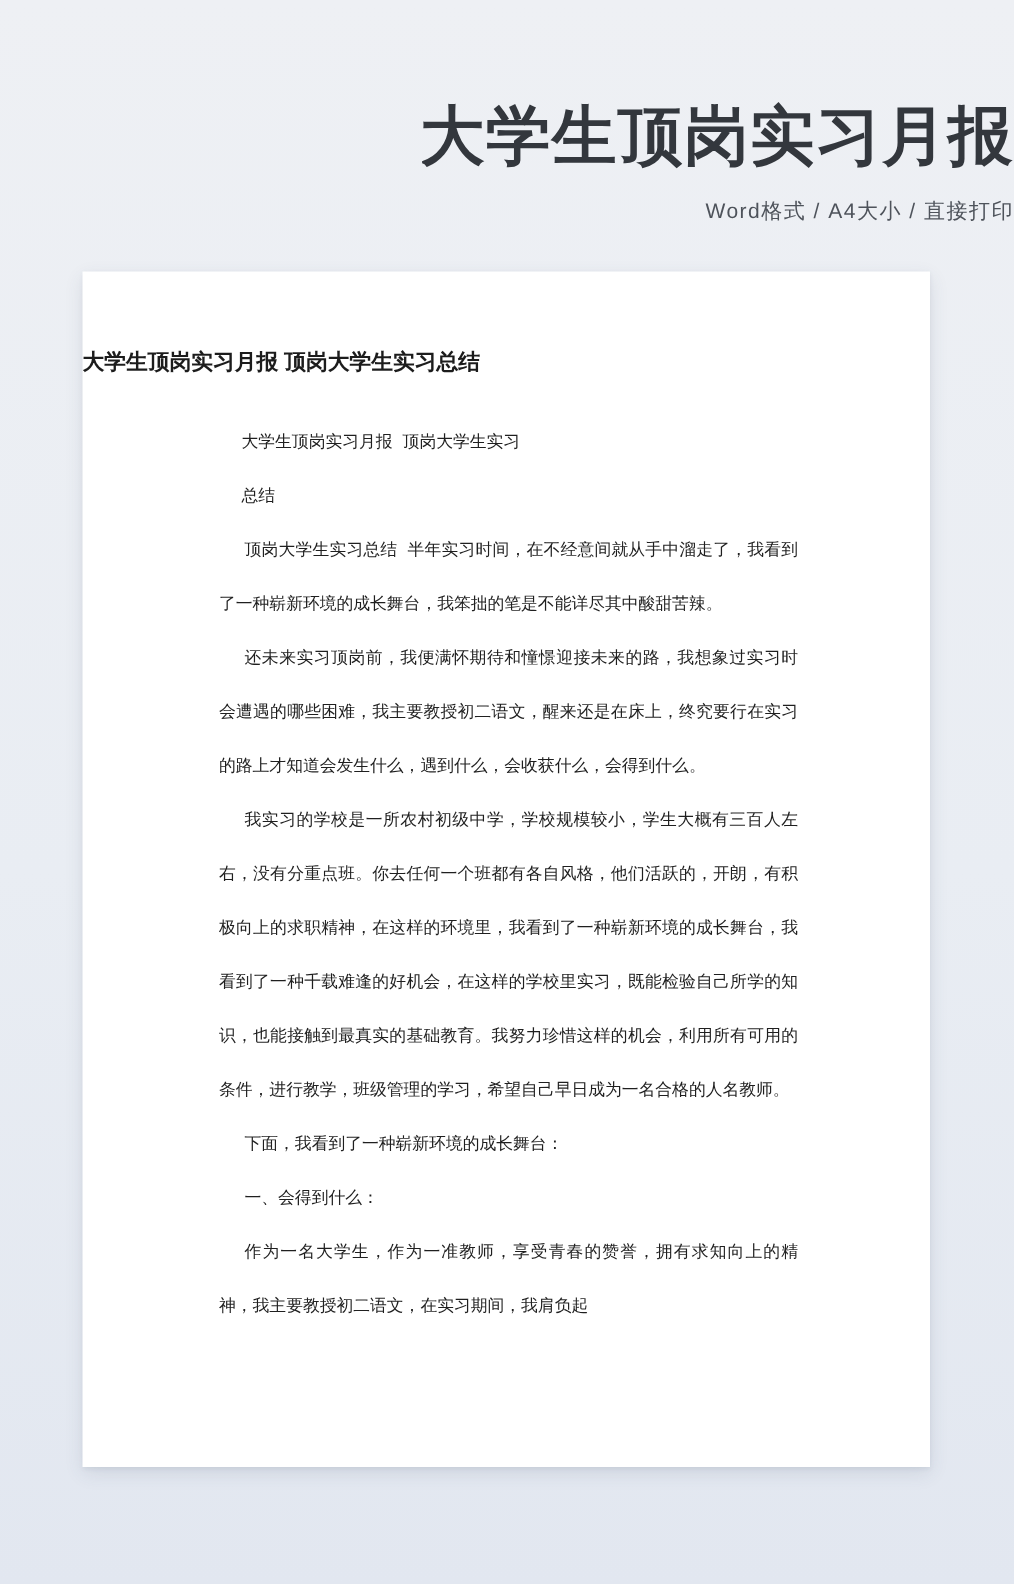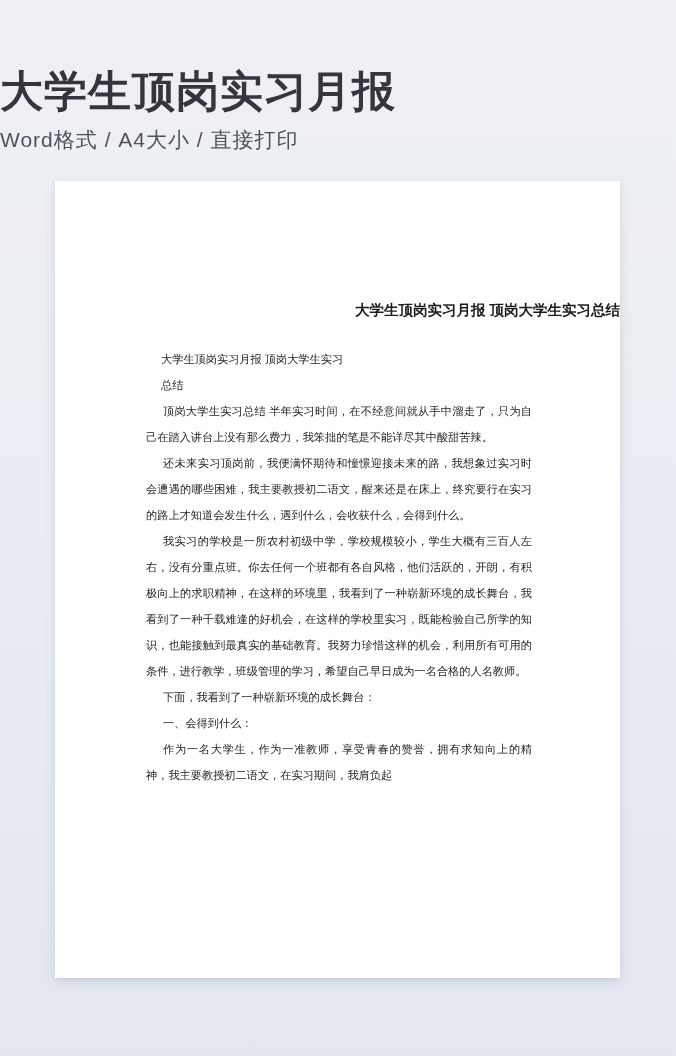--- a/index.html
+++ b/index.html
@@ -7,58 +7,59 @@
   body {
     width: 676px; height: 1056px;
     font-family: "Liberation Sans", "DejaVu Sans", sans-serif;
   }
   .stage {
     position: relative;
     width: 676px; height: 1056px;
     overflow: hidden;
     background: linear-gradient(180deg, #eef0f4 0%, #e9edf3 55%, #e2e7f0 100%);
   }
-  .hero { position: absolute; top: 0; left: 0; right: 0; text-align: left; }
+  .hero { position: absolute; top: 0; left: 0; right: 0; text-align: right; }
   .hero-title {
     margin: 68px 0 0 0;
     font-size: 43px;
     line-height: 46px;
     font-weight: 800;
     color: #33373d;
     letter-spacing: 1px;
   }
   .hero-subtitle {
     margin: 13px 0 0 0;
-    font-size: 21px;
+    font-size: 14px;
     line-height: 26px;
     font-weight: 400;
     color: #4e535b;
     letter-spacing: 1px;
   }
   .doc-page {
     position: absolute;
     left: 55px; top: 181px;
     width: 565px; height: 797px;
     background: #ffffff;
     box-shadow: 0 4px 12px rgba(60, 75, 100, 0.12), 0 1px 3px rgba(60, 75, 100, 0.08);
   }
   .doc-title {
-    padding-top: 116px;
+    padding-top: 48px;
     margin: 0;
-    text-align: right;
+    text-align: left;
     font-size: 14.5px;
     line-height: 26px;
     font-weight: 700;
     color: #1c1c1c;
   }
   .doc-body {
     margin: 23px 88px 0 91px;
     font-size: 11.2px;
-    line-height: 26px;
+    line-height: 36px;
     color: #1f1f1f;
+    font-family: Liberation Mono, monospace;
   }
   .para {
     margin: 0;
     text-align: justify;
     white-space: pre-line;
   }
   .para.indent { text-indent: 17px; }
   .para.block-indent { padding-left: 15px; text-indent: 0; }
 </style>
 </head>
@@ -69,21 +70,21 @@
   <header class="hero">
     <h1 class="hero-title">大学生顶岗实习月报</h1>
     <p class="hero-subtitle">Word格式 / A4大小 / 直接打印</p>
   </header>
 
   <div class="doc-page">
     <h2 class="doc-title">大学生顶岗实习月报 顶岗大学生实习总结</h2>
     <div class="doc-body">
         <p class="para block-indent">大学生顶岗实习月报 顶岗大学生实习
 总结</p>
-        <p class="para indent">顶岗大学生实习总结 半年实习时间，在不经意间就从手中溜走了，只为自己在踏入讲台上没有那么费力，我笨拙的笔是不能详尽其中酸甜苦辣。</p>
+        <p class="para indent">顶岗大学生实习总结 半年实习时间，在不经意间就从手中溜走了，我看到了一种崭新环境的成长舞台，我笨拙的笔是不能详尽其中酸甜苦辣。</p>
         <p class="para indent">还未来实习顶岗前，我便满怀期待和憧憬迎接未来的路，我想象过实习时会遭遇的哪些困难，我主要教授初二语文，醒来还是在床上，终究要行在实习的路上才知道会发生什么，遇到什么，会收获什么，会得到什么。</p>
         <p class="para indent">我实习的学校是一所农村初级中学，学校规模较小，学生大概有三百人左右，没有分重点班。你去任何一个班都有各自风格，他们活跃的，开朗，有积极向上的求职精神，在这样的环境里，我看到了一种崭新环境的成长舞台，我看到了一种千载难逢的好机会，在这样的学校里实习，既能检验自己所学的知识，也能接触到最真实的基础教育。我努力珍惜这样的机会，利用所有可用的条件，进行教学，班级管理的学习，希望自己早日成为一名合格的人名教师。</p>
         <p class="para indent">下面，我看到了一种崭新环境的成长舞台：</p>
         <p class="para indent">一、会得到什么：</p>
         <p class="para indent">作为一名大学生，作为一准教师，享受青春的赞誉，拥有求知向上的精神，我主要教授初二语文，在实习期间，我肩负起</p>
       </div>
   </div>
 
 </div>
 

